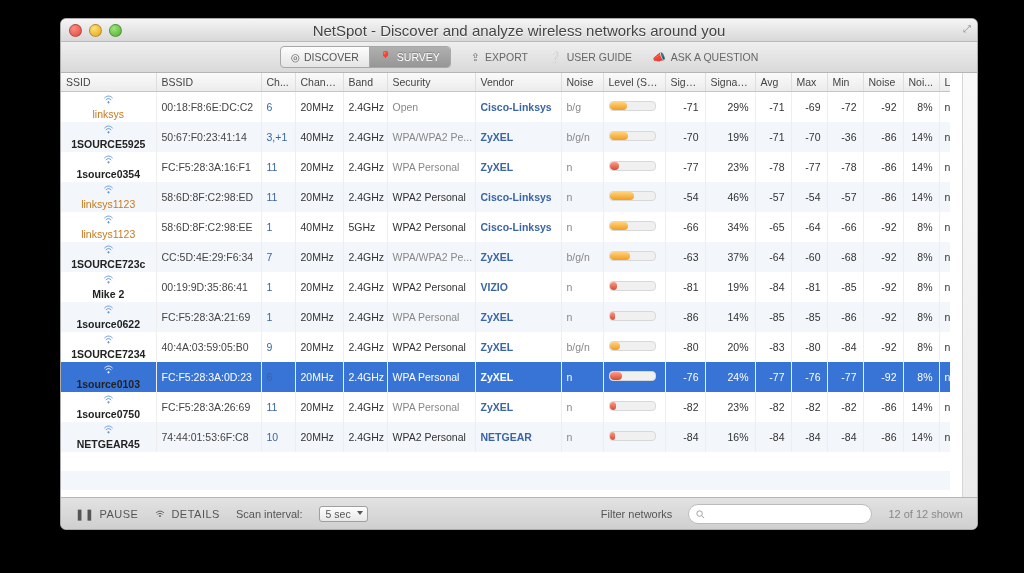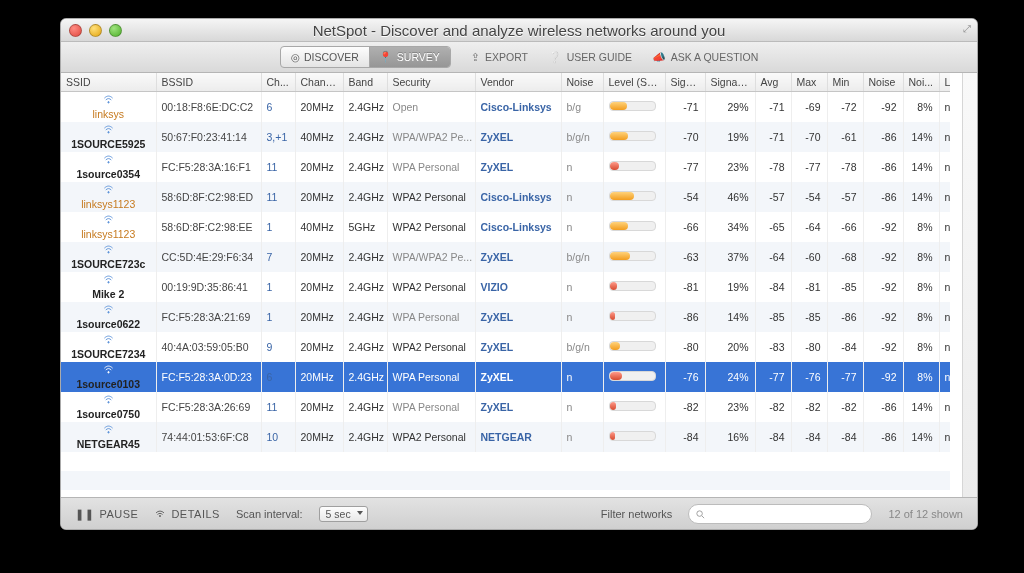--- a/index.html
+++ b/index.html
@@ -350,21 +350,21 @@
               <td>40MHz</td>
               <td>2.4GHz</td>
               <td class="gray">WPA/WPA2 Pe...</td>
               <td class="vendor">ZyXEL</td>
               <td class="gray">b/g/n</td>
               <td><span class="level-bar"><span class="fill lv-o" style="width:40%"></span></span></td>
               <td class="neg">-70</td>
               <td class="pct">19%</td>
               <td class="neg">-71</td>
               <td class="neg">-70</td>
-              <td class="neg">-61</td>
+              <td class="neg">-36</td>
               <td class="neg">-86</td>
               <td class="pct">14%</td>
               <td>now</td>
             </tr>
             <tr>
               <td>
                 <span class="ssid-cell">
                   <span class="wifi-ic"><svg width="11" height="11" viewBox="0 0 24 24" fill="none" stroke="#5a90d8" stroke-width="2">
                       <path d="M3 9c6-6 12-6 18 0"></path>
                       <path d="M6 13c4-4 8-4 12 0"></path>

